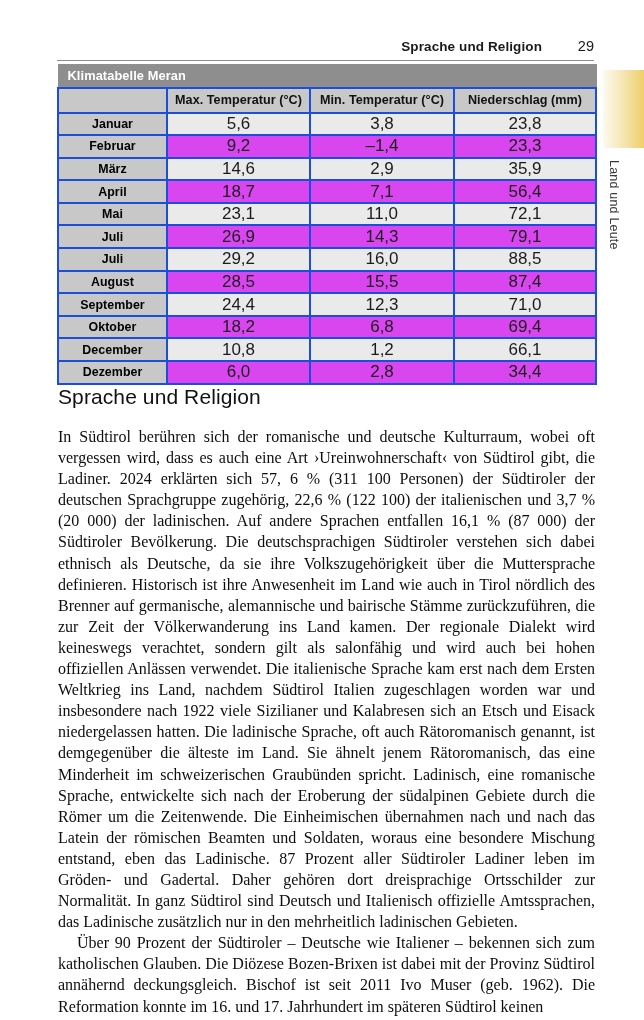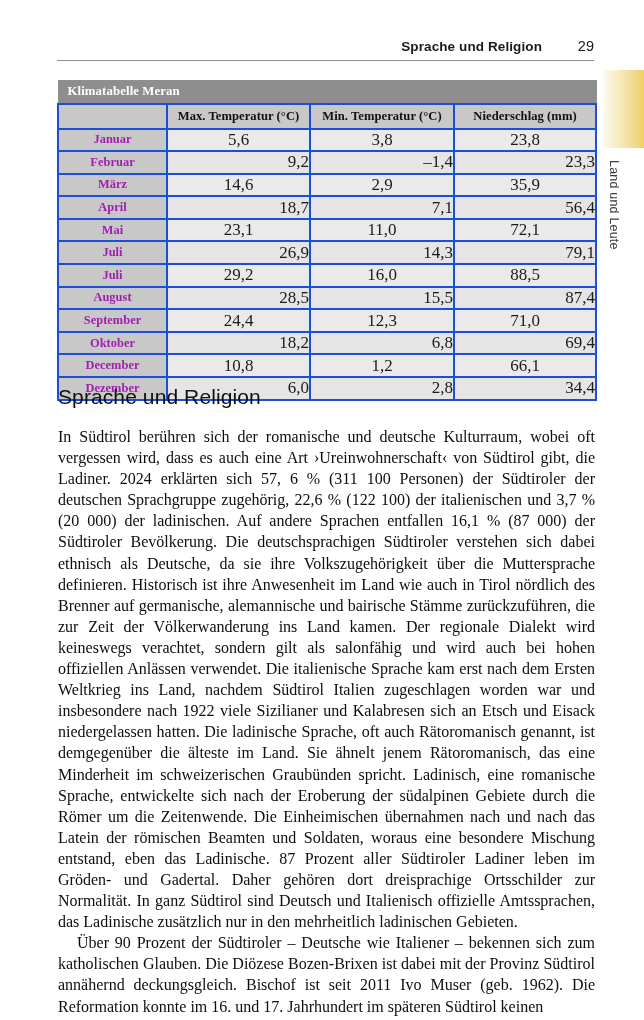--- a/index.html
+++ b/index.html
@@ -62,24 +62,24 @@
     color: #3a3a3a;
     white-space: nowrap;
     transform-origin: left top;
     transform: rotate(90deg) translate(0, -100%);
     letter-spacing: 0.2px;
   }
 
   
   .climate-table {
     position: absolute;
-    left: 57px; top: 72px;
+    left: 57px; top: 56px;
     width: 538px;
     border-collapse: collapse;
-    font-family: Liberation Serif, serif;
+    font-family: Liberation Sans, sans-serif;
     table-layout: fixed;
   }
   .climate-table td, .climate-table th {
     border: 2px solid #1d4ed8;
     padding: 0;
     height: 22.6px;
     vertical-align: middle;
   }
   .tbl-caption td {
     background: #8e8e8e;
@@ -96,33 +96,33 @@
     color: #111111;
     font-size: 12.6px;
     font-weight: bold;
     text-align: center;
     height: 25px;
     letter-spacing: 0.05px;
   }
   .tbl-head th.corner { background: #c8c8c8; }
   td.month {
     background: #c8c8c8;
-    color: #a21caf;
+    color: #000000;
     font-size: 12.4px;
     font-weight: bold;
     text-align: center;
     letter-spacing: 0.05px;
   }
   td.val {
     text-align: center;
     font-size: 17px;
     color: #1b1b1b;
   }
   tr.odd td.val { background: #eaeaea; }
-  tr.even td.val { background: #e5e5e5; text-align: right; }
+  tr.even td.val { background: #d946ef; }
 
   
   .section-heading {
     position: absolute;
     left: 58px; top: 377px;
     font-family: "Liberation Sans", sans-serif;
     font-size: 21px;
     font-weight: normal;
     color: #111111;
     letter-spacing: 0.1px;

